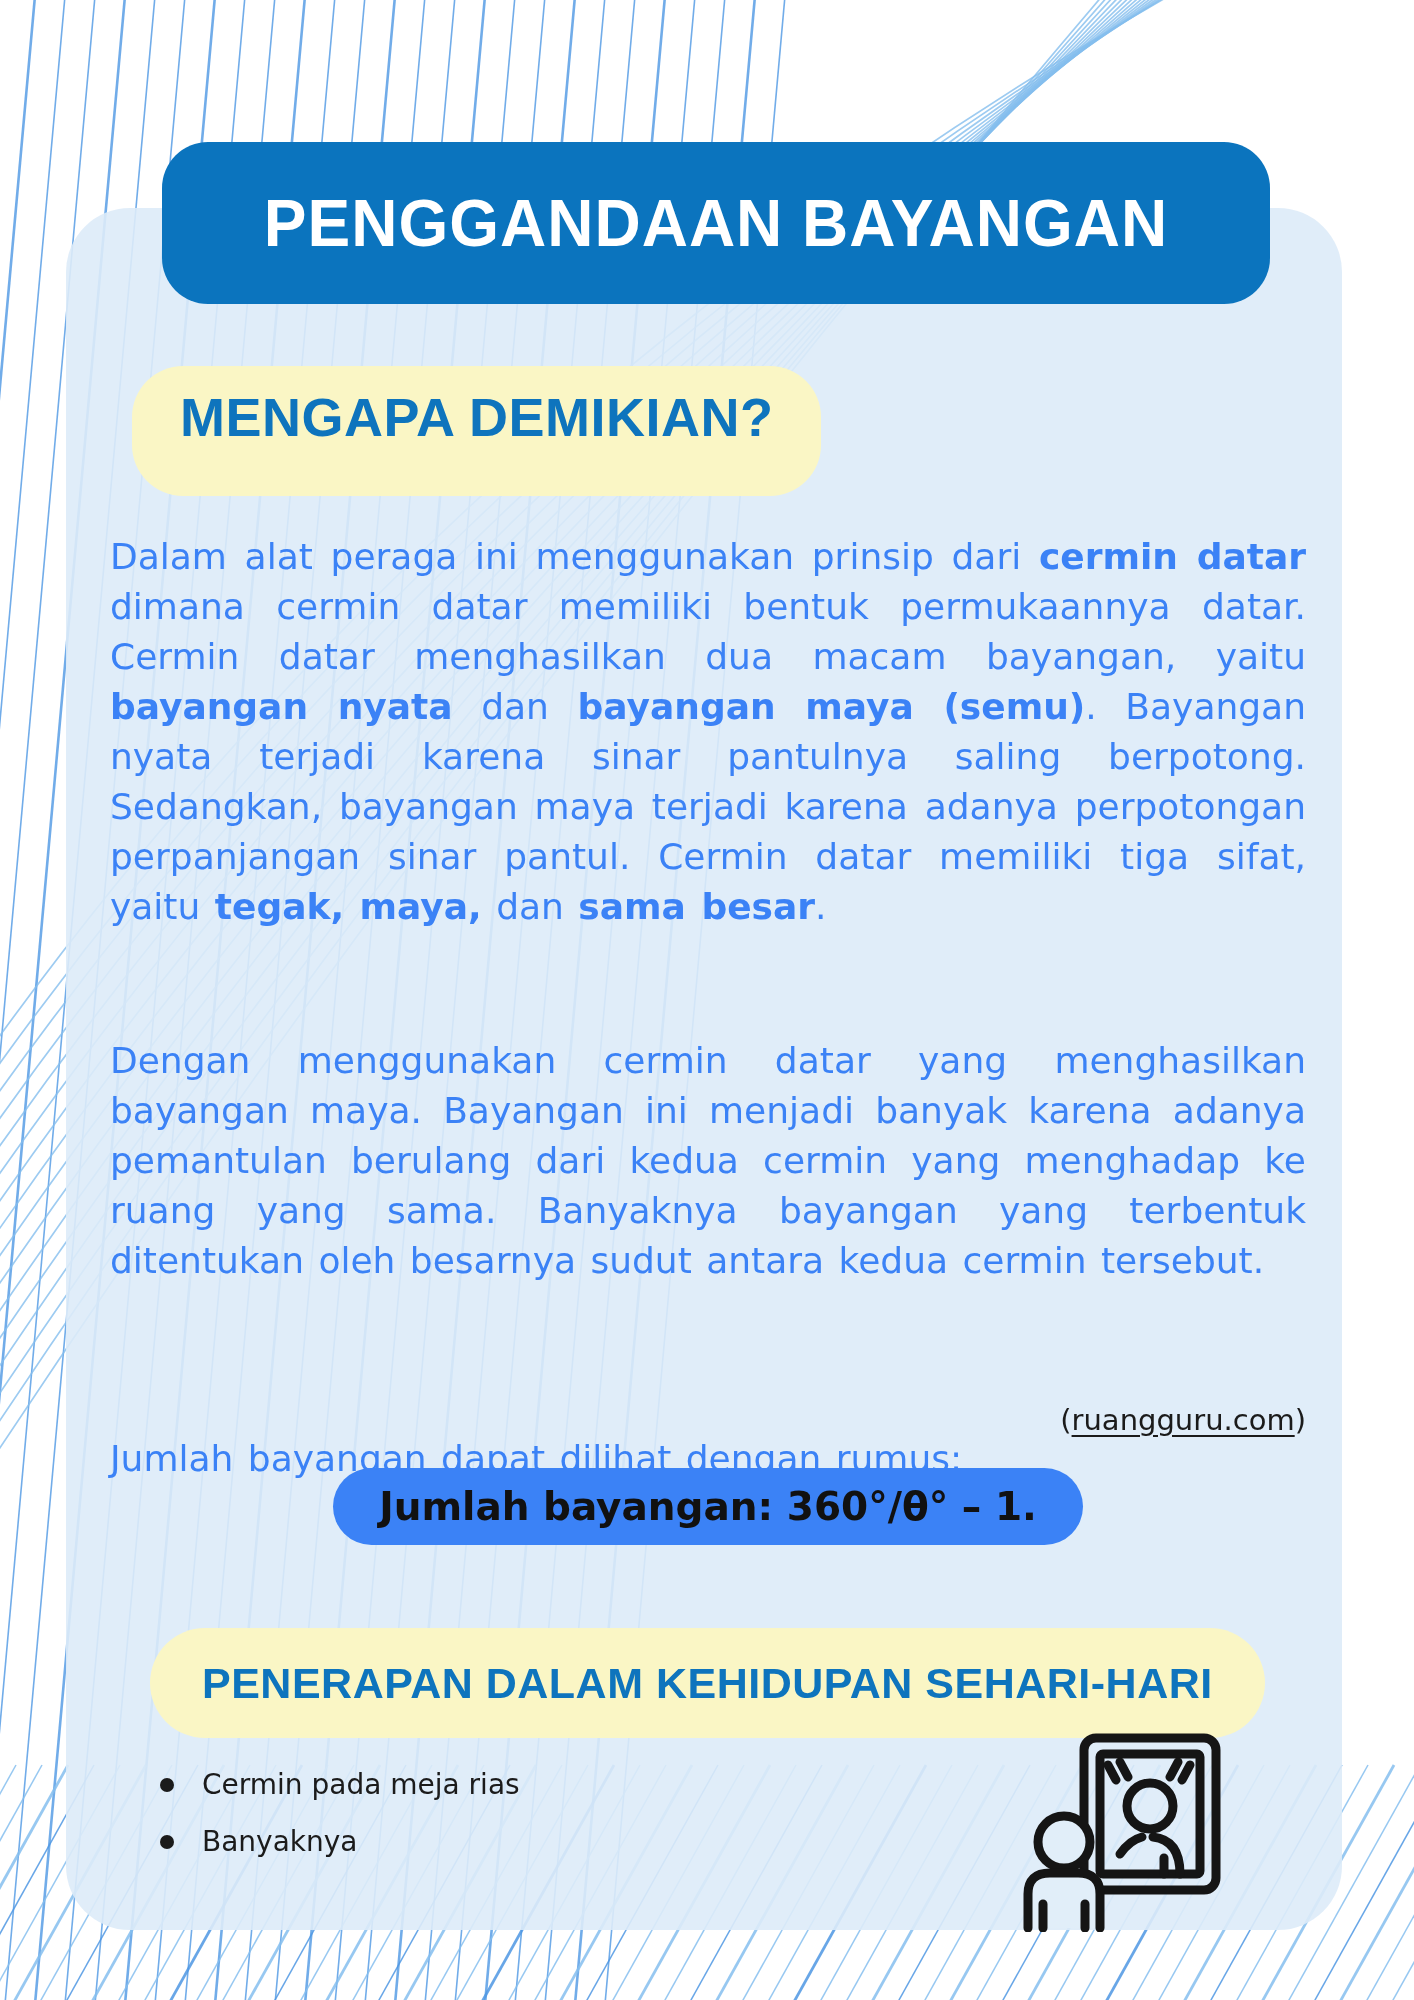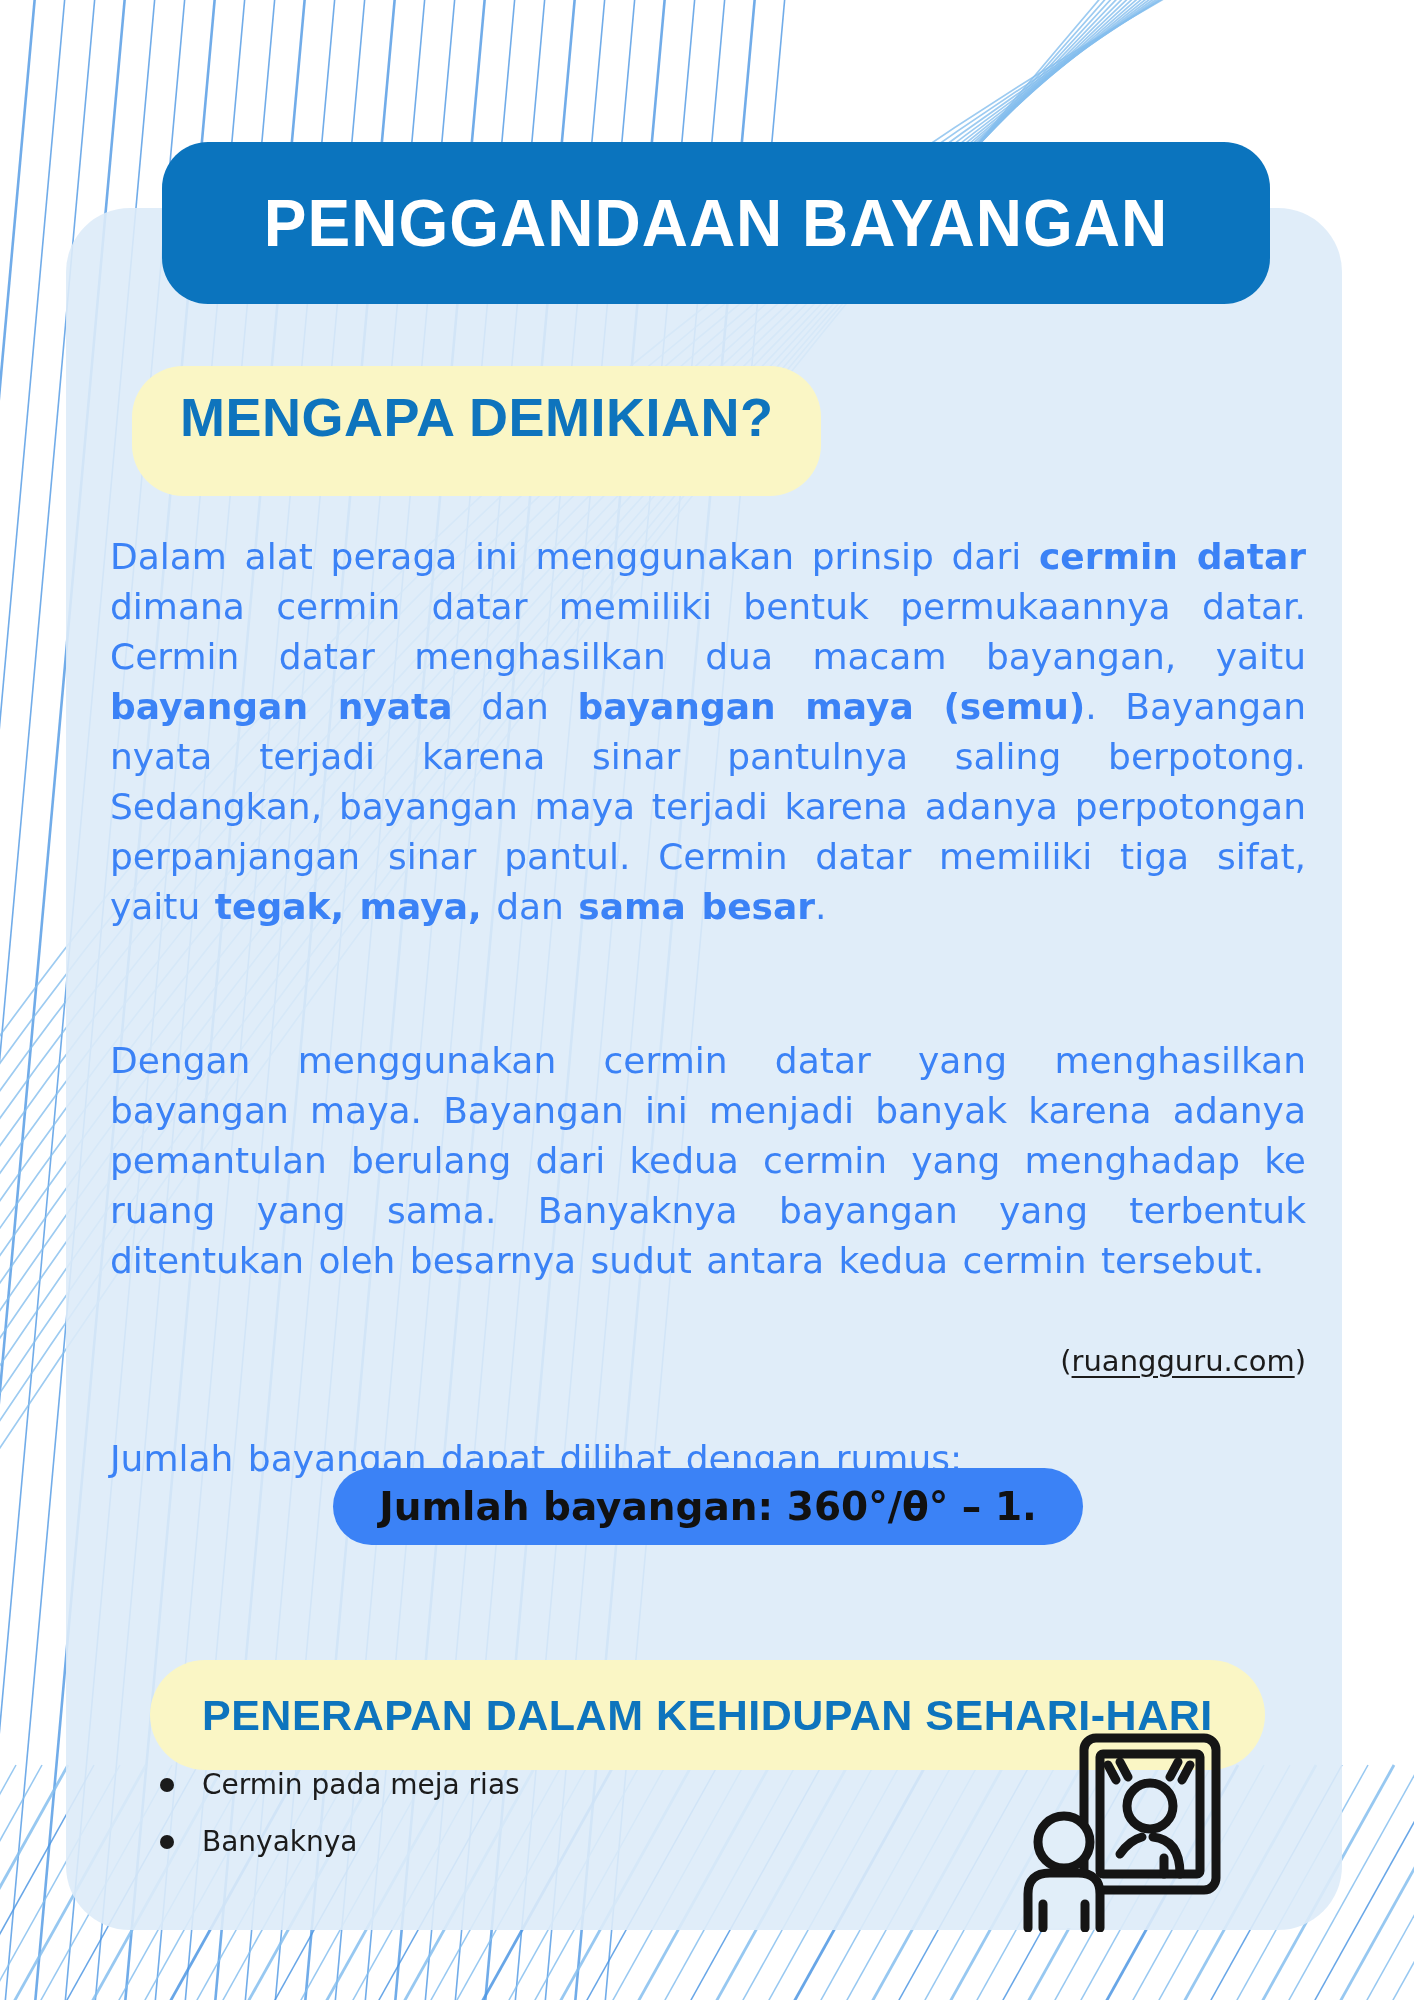--- a/index.html
+++ b/index.html
@@ -24,31 +24,31 @@
   .pill{
     background:#FAF6C5;color:#0E74BD;font-weight:bold;z-index:2;position:absolute;
     font-family:"Liberation Sans",sans-serif;white-space:nowrap;
   }
   .pill.why{
     left:132px;top:366px;height:130px;line-height:102px;padding:0 48px;
     border-radius:51px;font-size:54px;letter-spacing:0.5px;
   }
   .pill.apply{
     left:150px;top:1628px;height:110px;line-height:110px;padding:0 52px;
-    border-radius:55px;font-size:43px;letter-spacing:0.5px;margin-top:32px;
+    border-radius:55px;font-size:43px;letter-spacing:0.5px;
   }
   .bodytext{
     position:absolute;left:110px;width:1196px;z-index:2;color:#3b82f6;
     font-family:"DejaVu Sans",sans-serif;font-size:36px;line-height:50px;
     text-align:justify;word-spacing:3px;
   }
   .para1{top:496px;}
   .para2{top:1000px;}
   .citation{
-    position:absolute;left:110px;top:1344px;width:1196px;text-align:right;z-index:2;
+    position:absolute;left:110px;top:1403px;width:1196px;text-align:right;z-index:2;
     font-family:"DejaVu Sans",sans-serif;font-size:29px;color:#1B1B1B;
   }
   .cite-link{color:#1B1B1B;text-decoration:underline;text-underline-offset:5px;cursor:pointer;}
   .formula-intro{top:1398px;text-align:left;}
   .formula-wrap{position:absolute;left:110px;top:1468px;width:1196px;text-align:center;z-index:2;}
   .formula-pill{
     display:inline-block;background:#3b82f6;border-radius:44px;padding:16px 46px;
     font-family:"DejaVu Sans",sans-serif;font-weight:bold;font-size:39px;color:#111111;
   }
   ul.apply-list{

